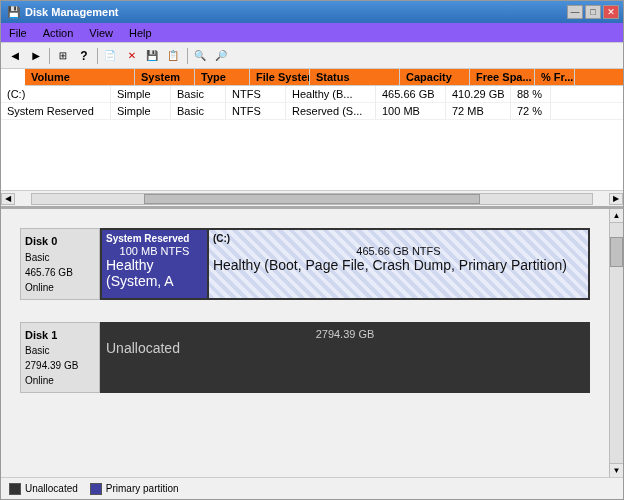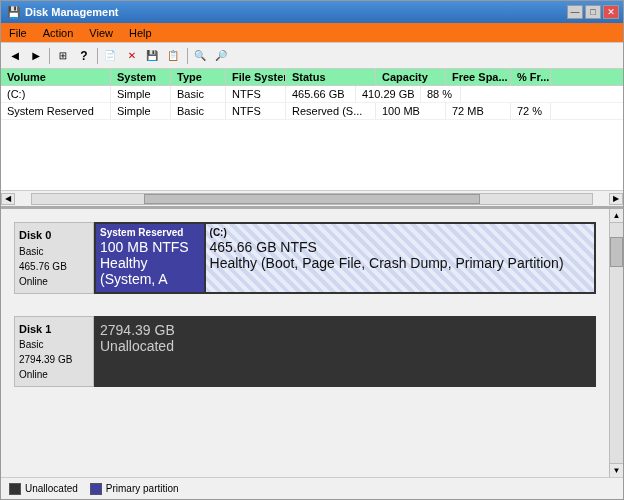--- a/index.html
+++ b/index.html
@@ -61,21 +61,21 @@
       cursor: pointer;
       font-size: 9px;
       color: #333;
     }
 
     .title-btn.close { background: #e05050; color: white; }
     .title-btn.minimize { }
     .title-btn.maximize { }
 
     .menu-bar {
-      background: #f97316;
+      background: #8b5cf6;
       display: flex;
       height: 20px;
       align-items: center;
       border-bottom: 1px solid #ccc;
       flex-shrink: 0;
     }
 
     .menu-item {
       padding: 2px 8px;
       cursor: pointer;
@@ -125,23 +125,24 @@
       height: 140px;
       border-bottom: 3px solid #aaa;
       display: flex;
       flex-direction: column;
       background: white;
       overflow: hidden;
     }
 
     .table-header {
       display: flex;
-      background: #86efac;
+      background: #f97316;
       border-bottom: 1px solid #ccc;
       flex-shrink: 0;
+      margin-left: 24px;
     }
 
     .th {
       padding: 2px 6px;
       border-right: 1px solid #ccc;
       font-weight: bold;
       font-size: 11px;
       white-space: nowrap;
       overflow: hidden;
     }
@@ -268,21 +269,21 @@
       color: #111;
     }
 
     .partition.unallocated {
       flex: 1;
       background: #333;
       color: #ccc;
     }
 
     .part-name { font-weight: bold; font-size: 10px; margin-bottom: 1px; }
-    .part-size { font-size: 14px; }
+    .part-size { font-size: 11px; text-align: center; }
     .part-status { font-size: 14px; }
 
     .v-scrollbar-area {
       width: 14px;
       background: #e0e0e0;
       border-left: 1px solid #bbb;
       display: flex;
       flex-direction: column;
       flex-shrink: 0;
     }
@@ -297,21 +298,21 @@
 
     .lower-content-wrap {
       flex: 1;
       display: flex;
       overflow: hidden;
     }
 
     .lower-main {
       flex: 1;
       overflow-y: auto;
-      padding: 13px;
+      padding: 19px;
       display: flex;
       flex-direction: column;
       gap: 8px;
     }
 
     
     .legend {
       background: #f0f0f0;
       border-top: 1px solid #ccc;
       padding: 4px 8px;
@@ -392,20 +393,21 @@
         <div class="th col-capacity">Capacity</div>
         <div class="th col-free">Free Spa...</div>
         <div class="th col-pct">% Fr...</div>
       </div>
       <div class="table-body" id="table-body">
       <div class="tr">
     <div class="td col-volume">(C:)</div>
     <div class="td col-layout">Simple</div>
     <div class="td col-type">Basic</div>
     <div class="td col-fs">NTFS</div>
+    <div class="td col-status">Healthy (B...</div>
     <div class="td col-capacity">465.66 GB</div>
     <div class="td col-free">410.29 GB</div>
     <div class="td col-pct">88 %</div>
   </div>
           <div class="tr">
     <div class="td col-volume">System Reserved</div>
     <div class="td col-layout">Simple</div>
     <div class="td col-type">Basic</div>
     <div class="td col-fs">NTFS</div>
     <div class="td col-status">Reserved (S...</div>

